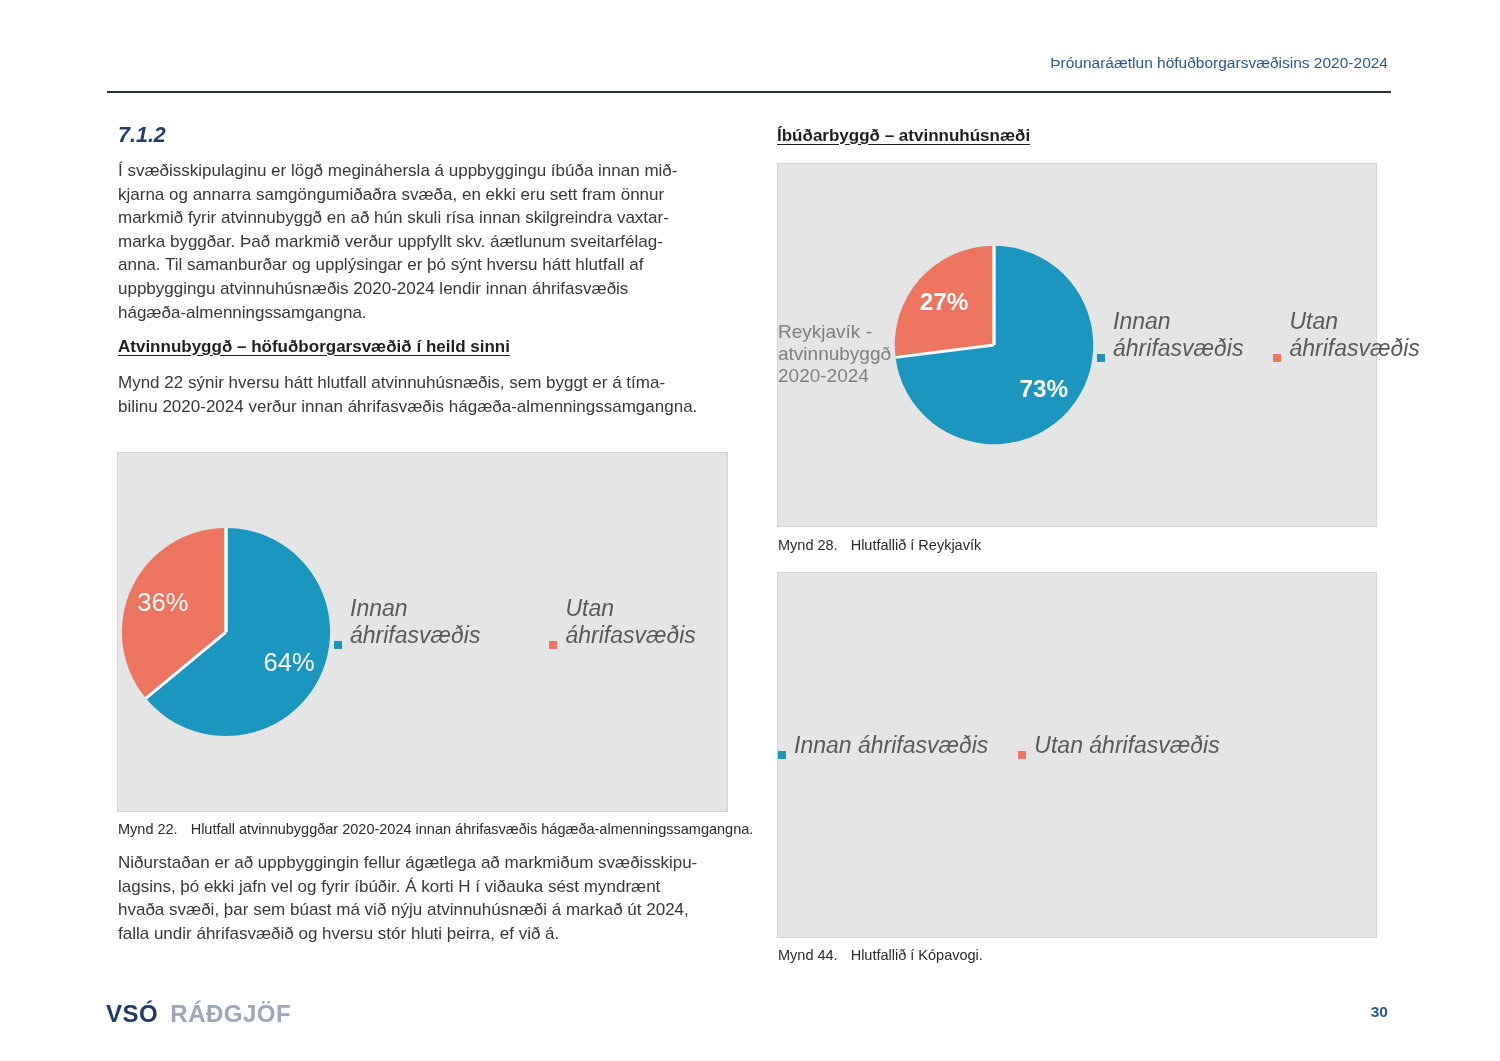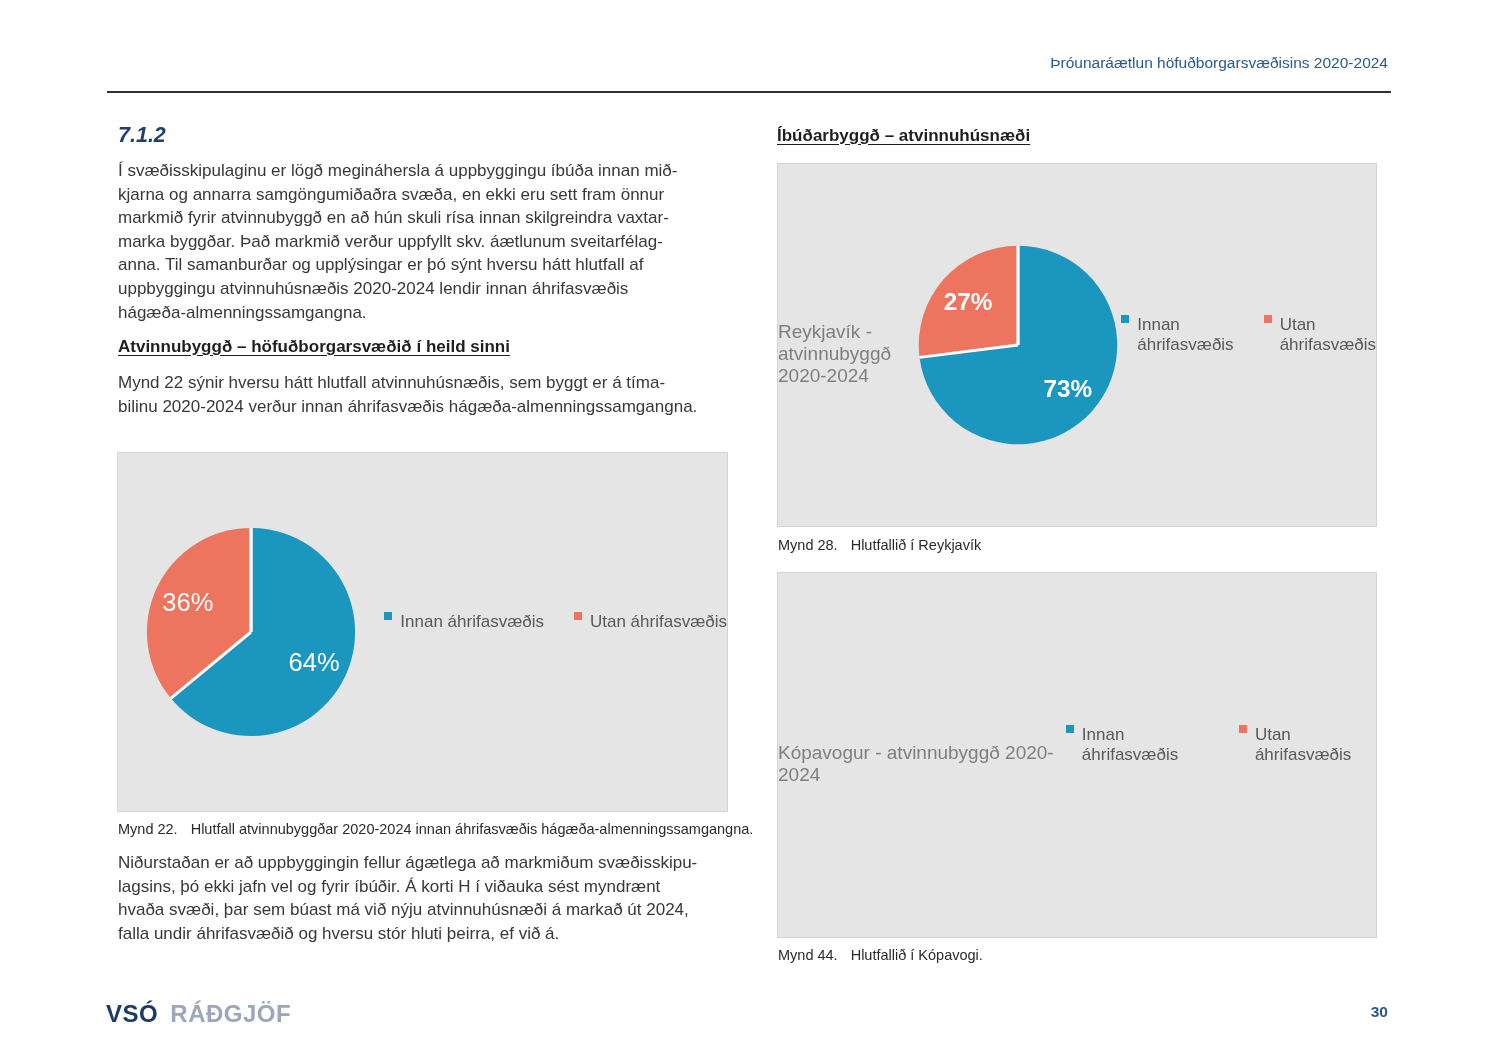--- a/index.html
+++ b/index.html
@@ -24,21 +24,21 @@
   .sh-right { top:126px; left:777px; }
 
   .chart-box { position:absolute; background:#e5e5e5; border:1.5px solid #D4D4D4;
                display:flex; align-items:center; }
   .box-1 { left:117px; top:452px; width:611px; height:360px; }
   .box-2 { left:777px; top:163px; width:600px; height:364px; }
   .box-3 { left:777px; top:572px; width:600px; height:366px; }
   .chart-title { margin-top:17px; font-size:19px; color:#7F7F7F; }
   .pie-wrap { flex:1; display:flex; align-items:center; justify-content:center; }
   .legend { display:flex; gap:30px; align-items:center; margin-bottom:20px; }
-  .legend-item { display:flex; align-items:flex-start; gap:8px; font-size:17px; color:#595959; }
+  .legend-item { display:flex; align-items:flex-end; gap:8px; font-size:23px; color:#595959;font-style:italic; }
   .legend-swatch { width:8px; height:8px; display:inline-block; flex:none; }
 
   .caption { position:absolute; display:flex; gap:13px; font-size:14.5px; color:#2b2b2b; white-space:nowrap; }
   .cap-22 { top:821px; left:118px; }
   .cap-23 { top:537px; left:778px; }
   .cap-24 { top:947px; left:778px; }
   .caption .cap-label { flex:none; }
 
   .footer-logo { position:absolute; left:106px; top:1000px; font-size:24px; letter-spacing:0.5px; }
   .logo-vso { font-weight:700; color:#1E3A66; }
@@ -130,21 +130,20 @@
       </div>
     </div>
   </div>
 
   <div class="caption cap-23">
     <span class="cap-label">Mynd 28.</span>
     <span>Hlutfallið í Reykjavík</span>
   </div>
 
   <div class="chart-box box-3">
-    <div class="chart-title">Kópavogur - atvinnubyggð 2020-2024</div>
     <div class="legend">
       <div class="legend-item">
         <span class="legend-swatch" style="background: rgb(27, 151, 191);"></span>
         <span>Innan áhrifasvæðis</span>
       </div>
       <div class="legend-item">
         <span class="legend-swatch" style="background: rgb(237, 117, 96);"></span>
         <span>Utan áhrifasvæðis</span>
       </div>
     </div>

